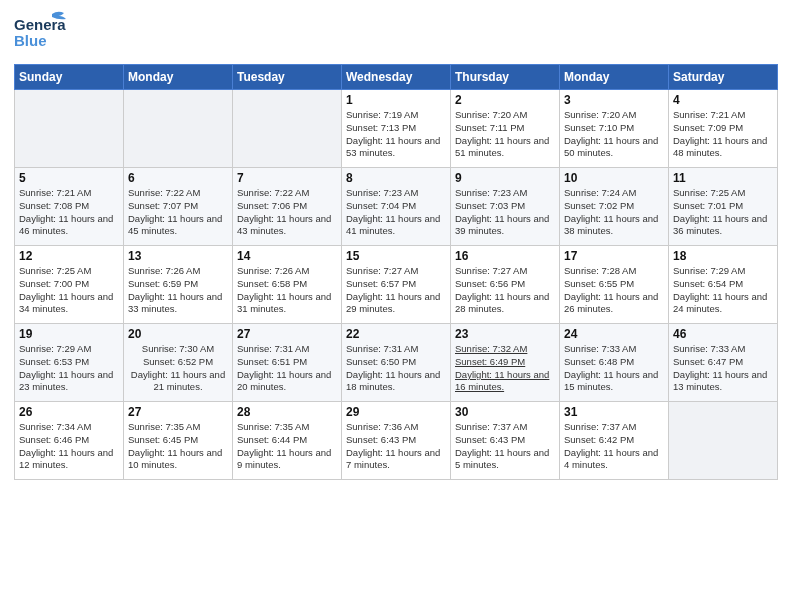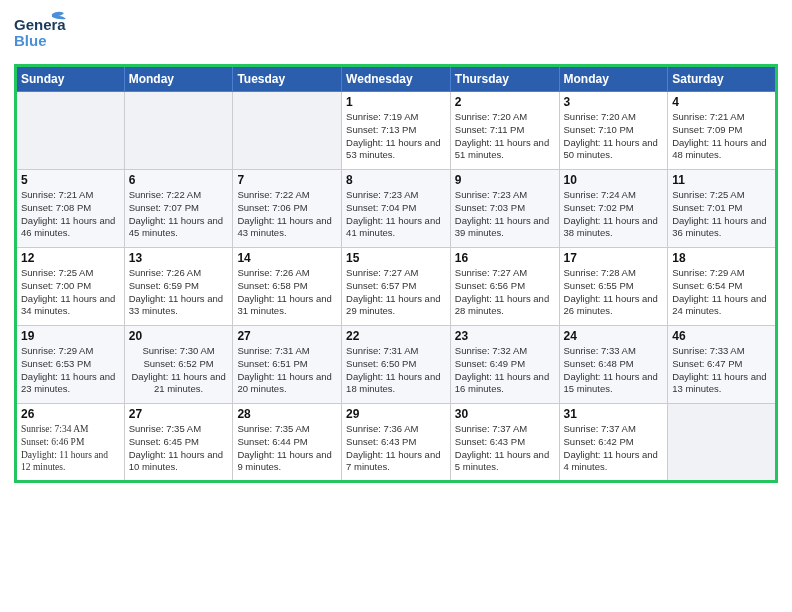--- a/index.html
+++ b/index.html
@@ -32,21 +32,21 @@
       line-height: 1.1;
     }
     .title-block h2 {
       font-size: 14px;
       color: #333;
       font-weight: normal;
     }
     .calendar {
       width: 100%;
       border-collapse: collapse;
-      border: 3px solid #22c55e;
+      border: 1px solid #22c55e;
     }
     .calendar th {
       background: #2b5fad;
       color: #fff;
       font-size: 12px;
       font-weight: bold;
       padding: 5px 4px;
       text-align: left;
       border: 1px solid #4a7fd4;
     }
@@ -256,41 +256,41 @@
 Daylight: 11 hours and 20 minutes.</div>
           </td>
           <td>
             <div class="day-number">22</div>
             <div class="day-info" style="white-space: pre-line;">Sunrise: 7:31 AM
 Sunset: 6:50 PM
 Daylight: 11 hours and 18 minutes.</div>
           </td>
           <td>
             <div class="day-number">23</div>
-            <div class="day-info" style="white-space: pre-line;">Sunrise: 7:32 AM
+            <div class="day-info" style="white-space: pre-line; text-decoration: underline;">Sunrise: 7:32 AM
 Sunset: 6:49 PM
 Daylight: 11 hours and 16 minutes.</div>
           </td>
           <td>
             <div class="day-number">24</div>
             <div class="day-info" style="white-space: pre-line;">Sunrise: 7:33 AM
 Sunset: 6:48 PM
 Daylight: 11 hours and 15 minutes.</div>
           </td>
           <td>
             <div class="day-number">46</div>
             <div class="day-info" style="white-space: pre-line;">Sunrise: 7:33 AM
 Sunset: 6:47 PM
 Daylight: 11 hours and 13 minutes.</div>
           </td>
         </tr>
         <tr>
           <td>
             <div class="day-number">26</div>
-            <div class="day-info" style="white-space: pre-line; font-family: Liberation Serif, serif;">Sunrise: 7:34 AM
+            <div class="day-info" style="white-space: pre-line;">Sunrise: 7:34 AM
 Sunset: 6:46 PM
 Daylight: 11 hours and 12 minutes.</div>
           </td>
           <td>
             <div class="day-number">27</div>
             <div class="day-info" style="white-space: pre-line;">Sunrise: 7:35 AM
 Sunset: 6:45 PM
 Daylight: 11 hours and 10 minutes.</div>
           </td>
           <td>

